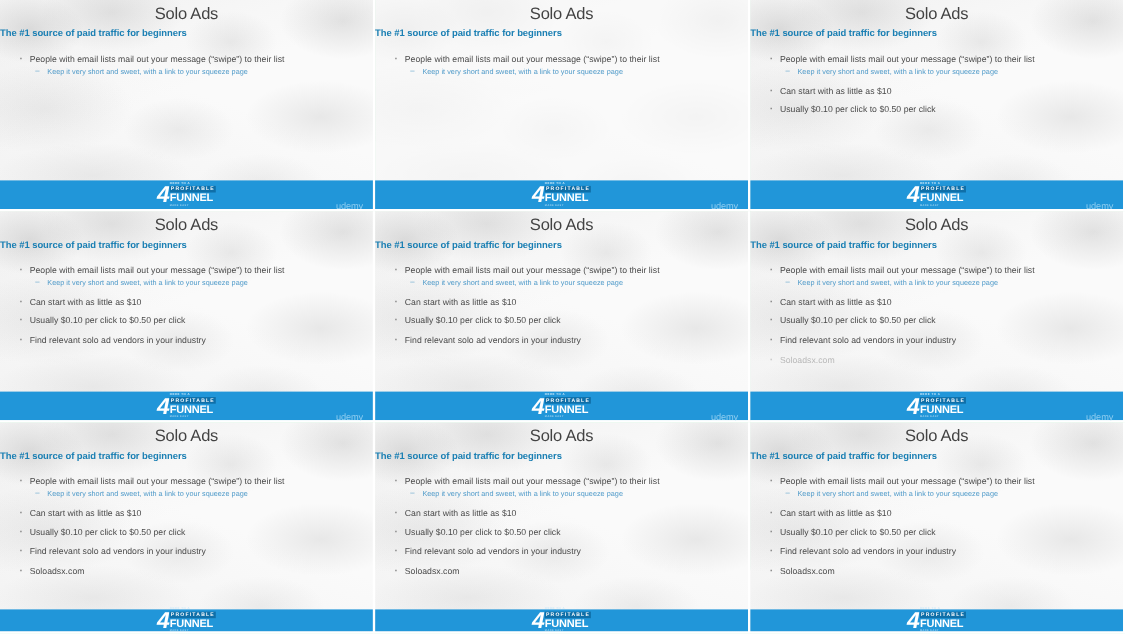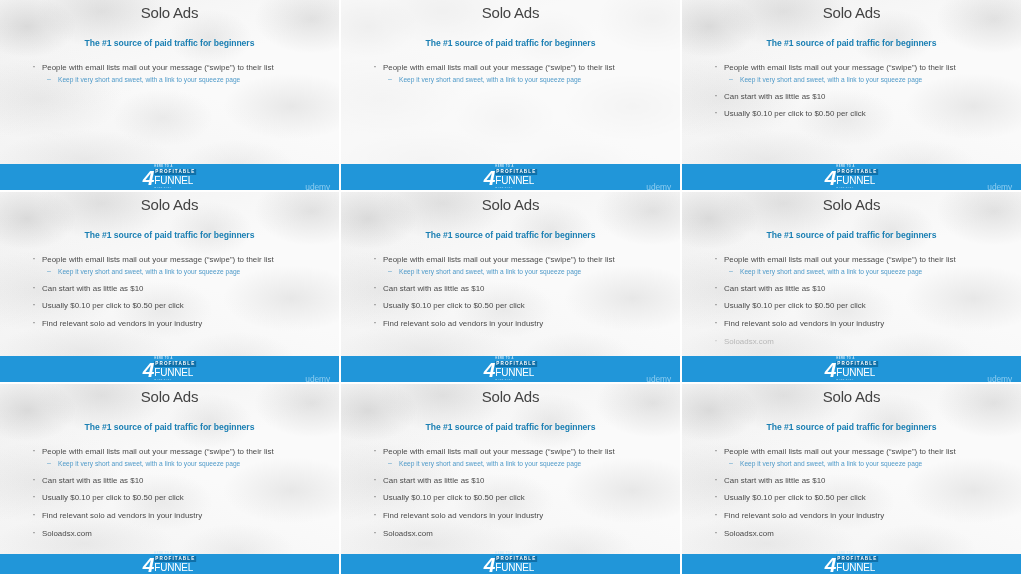--- a/index.html
+++ b/index.html
@@ -49,32 +49,31 @@
   .title{
     text-align:center;
     color:#434343;
     font-size:15px;
     font-weight:400;
     letter-spacing:-.2px;
     padding-top:5px;
     line-height:1.1;
   }
   .subtitle{
-    text-align:center;
     color:#1a7fb3;
     font-size:8.6px;
     font-weight:bold;
     letter-spacing:-.05px;
-    margin-top:16px;
+    margin-top:3px;
   }
   .body{
     margin-top:14px;
     padding:0 14px 0 16px;
   }
-  ul.bl{list-style:none;margin:15px;padding:0;}
+  ul.bl{list-style:none;margin:0;padding:0;}
   ul.bl li{
     position:relative;
     color:#4a4a4a;
     font-size:7.9px;
     line-height:1.25;
     padding-left:11px;
     margin-bottom:8px;
     letter-spacing:.02px;
     white-space:nowrap;
   }
@@ -137,21 +136,21 @@
     font-size:4.6px;
     font-weight:bold;
     color:#ffffff;
     background:#0f6fa8;
     letter-spacing:1.1px;
     padding:.5px 1px;
     line-height:1.15;
   }
   .logo .funnel{
     font-size:10px;
-    font-weight:normal;
+    font-weight:bold;
     color:#ffffff;
     letter-spacing:-.2px;
     line-height:1.05;
     margin-top:.5px;
   }
   .logo .tagline{
     font-size:2.3px;
     color:#9fd2ef;
     letter-spacing:.4px;
     font-weight:bold;

